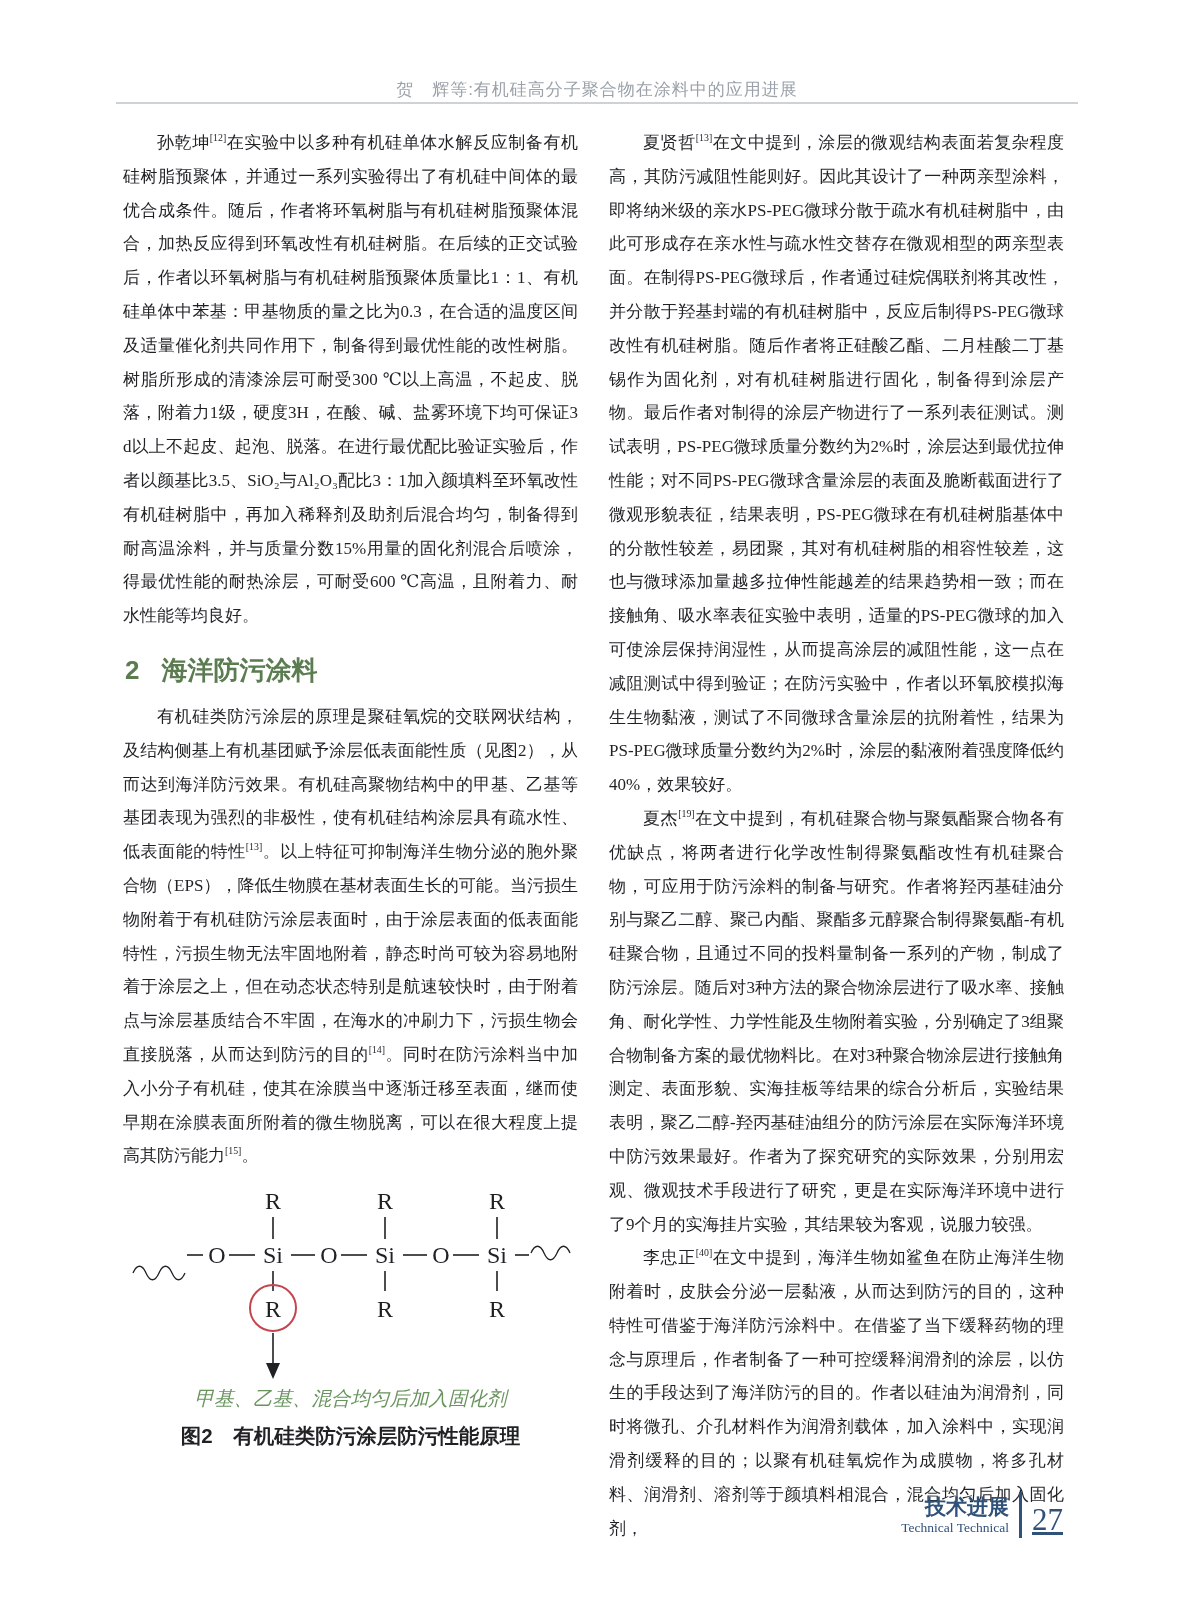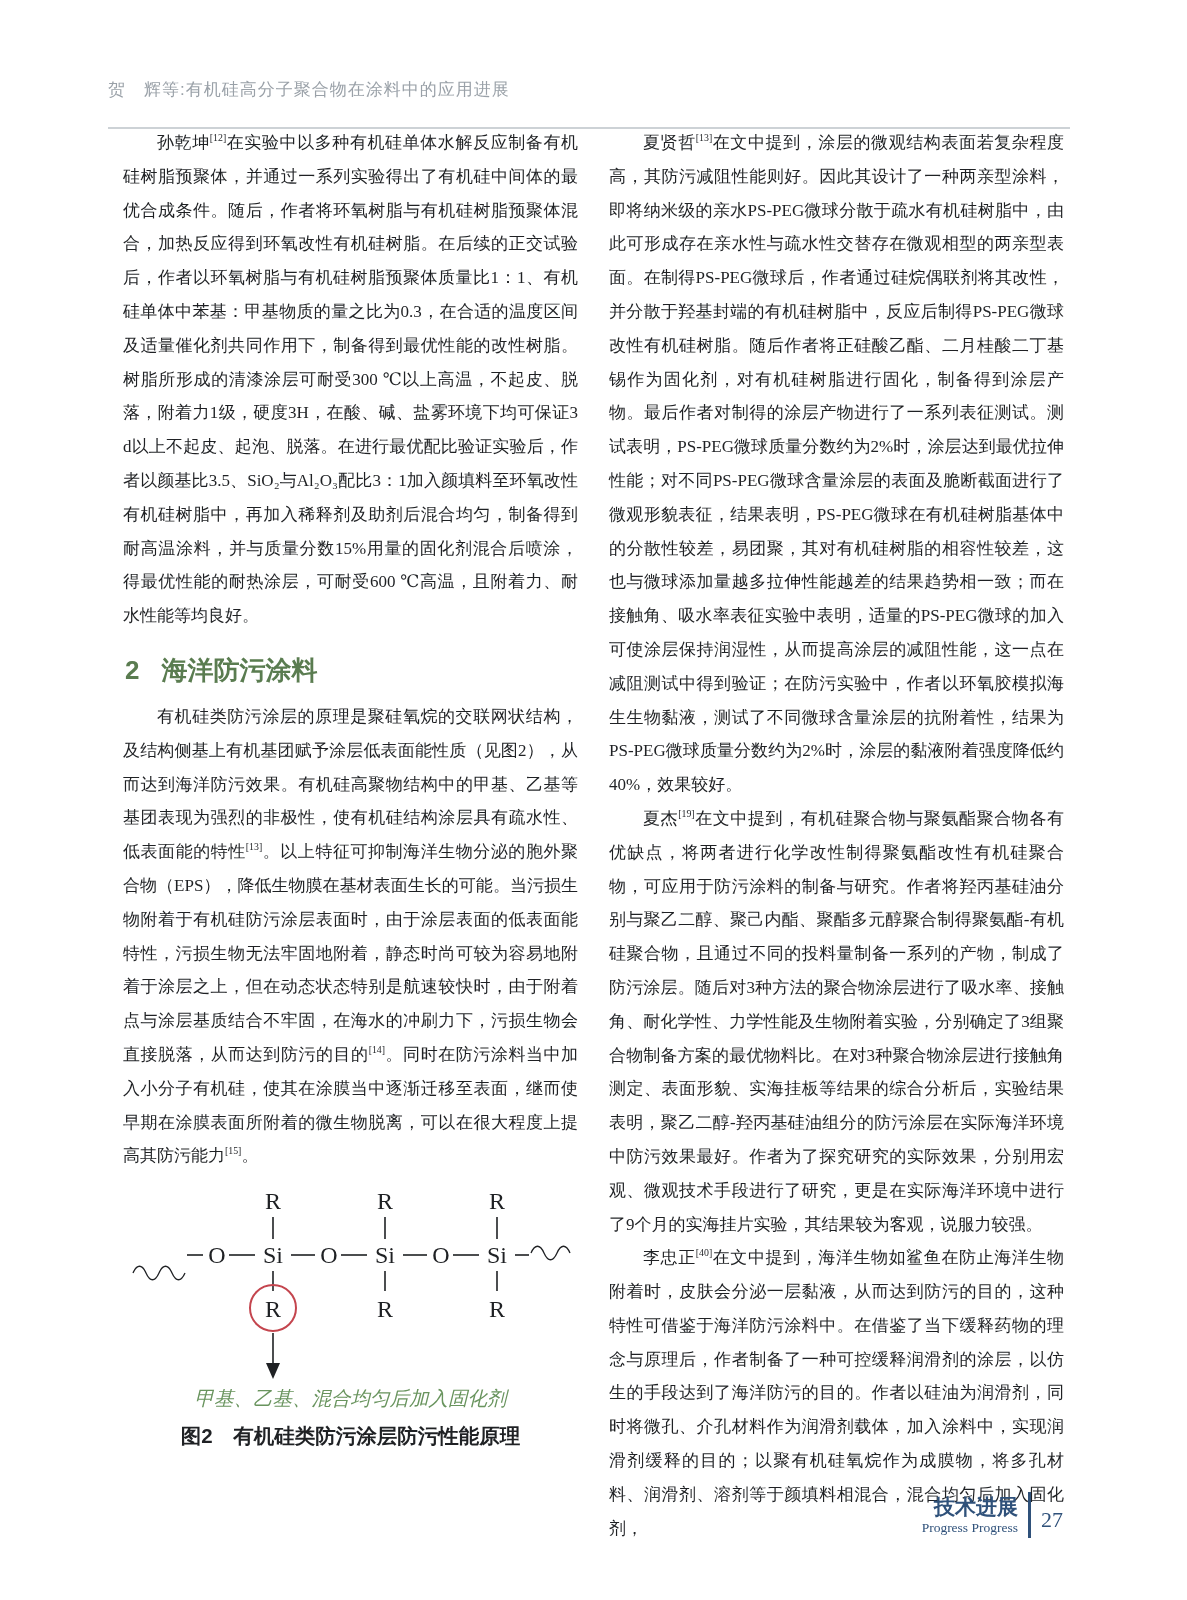--- a/index.html
+++ b/index.html
@@ -14,26 +14,26 @@
   *{margin:0;padding:0;box-sizing:border-box;}
   html,body{background:#ffffff;}
   body{
     width:1187px;height:1600px;position:relative;
     font-family:"Liberation Serif","DejaVu Serif",serif;
     color:var(--text-color);
     overflow:hidden;
   }
   
   .running-head{
-    position:absolute;top:78px;left:108px;width:962px;
-    text-align:left;
+    position:absolute;top:78px;left:116px;width:962px;
+    text-align:center;
     font-size:17px;color:var(--header-gray);
     font-family:"Liberation Sans","DejaVu Sans",sans-serif;
     letter-spacing:1px;
-    padding-bottom:26px;
+    padding-bottom:1px;
     border-bottom:2px solid var(--rule-gray);
   }
   
   .content{
     position:absolute;left:123px;top:126px;width:941px;
     display:flex;gap:31px;
   }
   .col{width:455px;}
   .para{
     font-size:17px;line-height:33.8px;
@@ -81,21 +81,21 @@
     font-family:"Liberation Sans","DejaVu Sans",sans-serif;
     font-weight:bold;font-size:21px;line-height:24px;
   }
   .footer-en{
     font-size:13.5px;line-height:17px;
   }
   .footer-divider{
     width:3px;height:46px;background:var(--footer-navy);
   }
   .footer-page{
-    font-size:22px;line-height:31px;padding-top:8px;
+    font-size:31px;line-height:31px;padding-top:8px;text-decoration:underline;
   }
 </style>
 </head>
 <body>
 
 <div class="running-head">
   <span>贺　辉等:有机硅高分子聚合物在涂料中的应用进展</span>
 </div>
 
 <div class="content">
@@ -163,17 +163,17 @@
     <p class="para"><span>夏贤哲</span><sup>[13]</sup><span>在文中提到，涂层的微观结构表面若复杂程度高，其防污减阻性能则好。因此其设计了一种两亲型涂料，即将纳米级的亲水PS-PEG微球分散于疏水有机硅树脂中，由此可形成存在亲水性与疏水性交替存在微观相型的两亲型表面。在制得PS-PEG微球后，作者通过硅烷偶联剂将其改性，并分散于羟基封端的有机硅树脂中，反应后制得PS-PEG微球改性有机硅树脂。随后作者将正硅酸乙酯、二月桂酸二丁基锡作为固化剂，对有机硅树脂进行固化，制备得到涂层产物。最后作者对制得的涂层产物进行了一系列表征测试。测试表明，PS-PEG微球质量分数约为2%时，涂层达到最优拉伸性能；对不同PS-PEG微球含量涂层的表面及脆断截面进行了微观形貌表征，结果表明，PS-PEG微球在有机硅树脂基体中的分散性较差，易团聚，其对有机硅树脂的相容性较差，这也与微球添加量越多拉伸性能越差的结果趋势相一致；而在接触角、吸水率表征实验中表明，适量的PS-PEG微球的加入可使涂层保持润湿性，从而提高涂层的减阻性能，这一点在减阻测试中得到验证；在防污实验中，作者以环氧胶模拟海生生物黏液，测试了不同微球含量涂层的抗附着性，结果为PS-PEG微球质量分数约为2%时，涂层的黏液附着强度降低约40%，效果较好。</span></p>
     <p class="para"><span>夏杰</span><sup>[19]</sup><span>在文中提到，有机硅聚合物与聚氨酯聚合物各有优缺点，将两者进行化学改性制得聚氨酯改性有机硅聚合物，可应用于防污涂料的制备与研究。作者将羟丙基硅油分别与聚乙二醇、聚己内酯、聚酯多元醇聚合制得聚氨酯-有机硅聚合物，且通过不同的投料量制备一系列的产物，制成了防污涂层。随后对3种方法的聚合物涂层进行了吸水率、接触角、耐化学性、力学性能及生物附着实验，分别确定了3组聚合物制备方案的最优物料比。在对3种聚合物涂层进行接触角测定、表面形貌、实海挂板等结果的综合分析后，实验结果表明，聚乙二醇-羟丙基硅油组分的防污涂层在实际海洋环境中防污效果最好。作者为了探究研究的实际效果，分别用宏观、微观技术手段进行了研究，更是在实际海洋环境中进行了9个月的实海挂片实验，其结果较为客观，说服力较强。</span></p>
     <p class="para"><span>李忠正</span><sup>[40]</sup><span>在文中提到，海洋生物如鲨鱼在防止海洋生物附着时，皮肤会分泌一层黏液，从而达到防污的目的，这种特性可借鉴于海洋防污涂料中。在借鉴了当下缓释药物的理念与原理后，作者制备了一种可控缓释润滑剂的涂层，以仿生的手段达到了海洋防污的目的。作者以硅油为润滑剂，同时将微孔、介孔材料作为润滑剂载体，加入涂料中，实现润滑剂缓释的目的；以聚有机硅氧烷作为成膜物，将多孔材料、润滑剂、溶剂等于颜填料相混合，混合均匀后加入固化剂，</span></p>
   </div>
 
 </div>
 
 <div class="footer">
   <div class="footer-labels">
     <div class="footer-cn">技术进展</div>
-    <div class="footer-en">Progress Progress</div>
+    <div class="footer-en">Technical Technical</div>
   </div>
   <div class="footer-divider"></div>
   <div class="footer-page">27</div>
 </div>
 
 </body></html>

